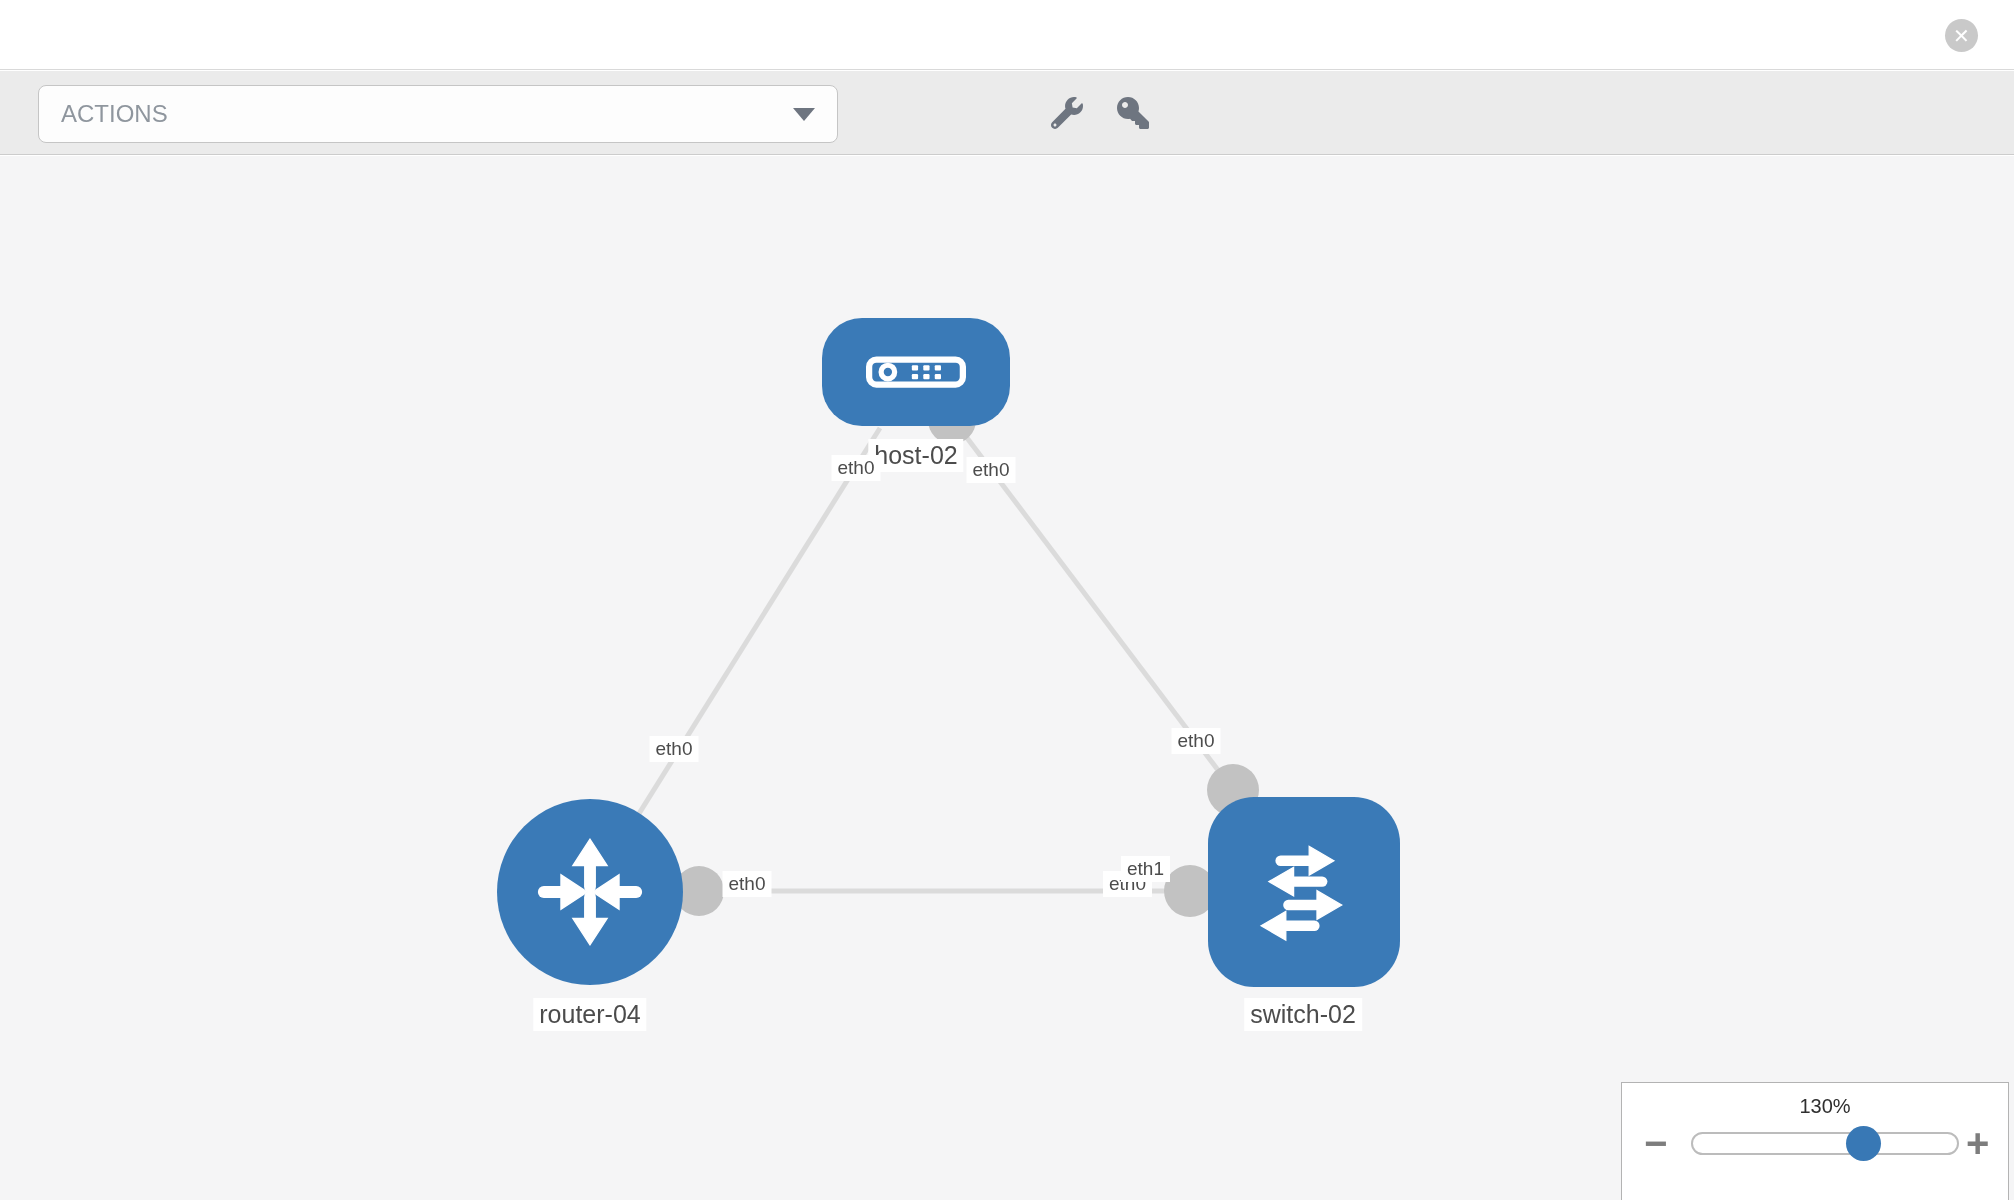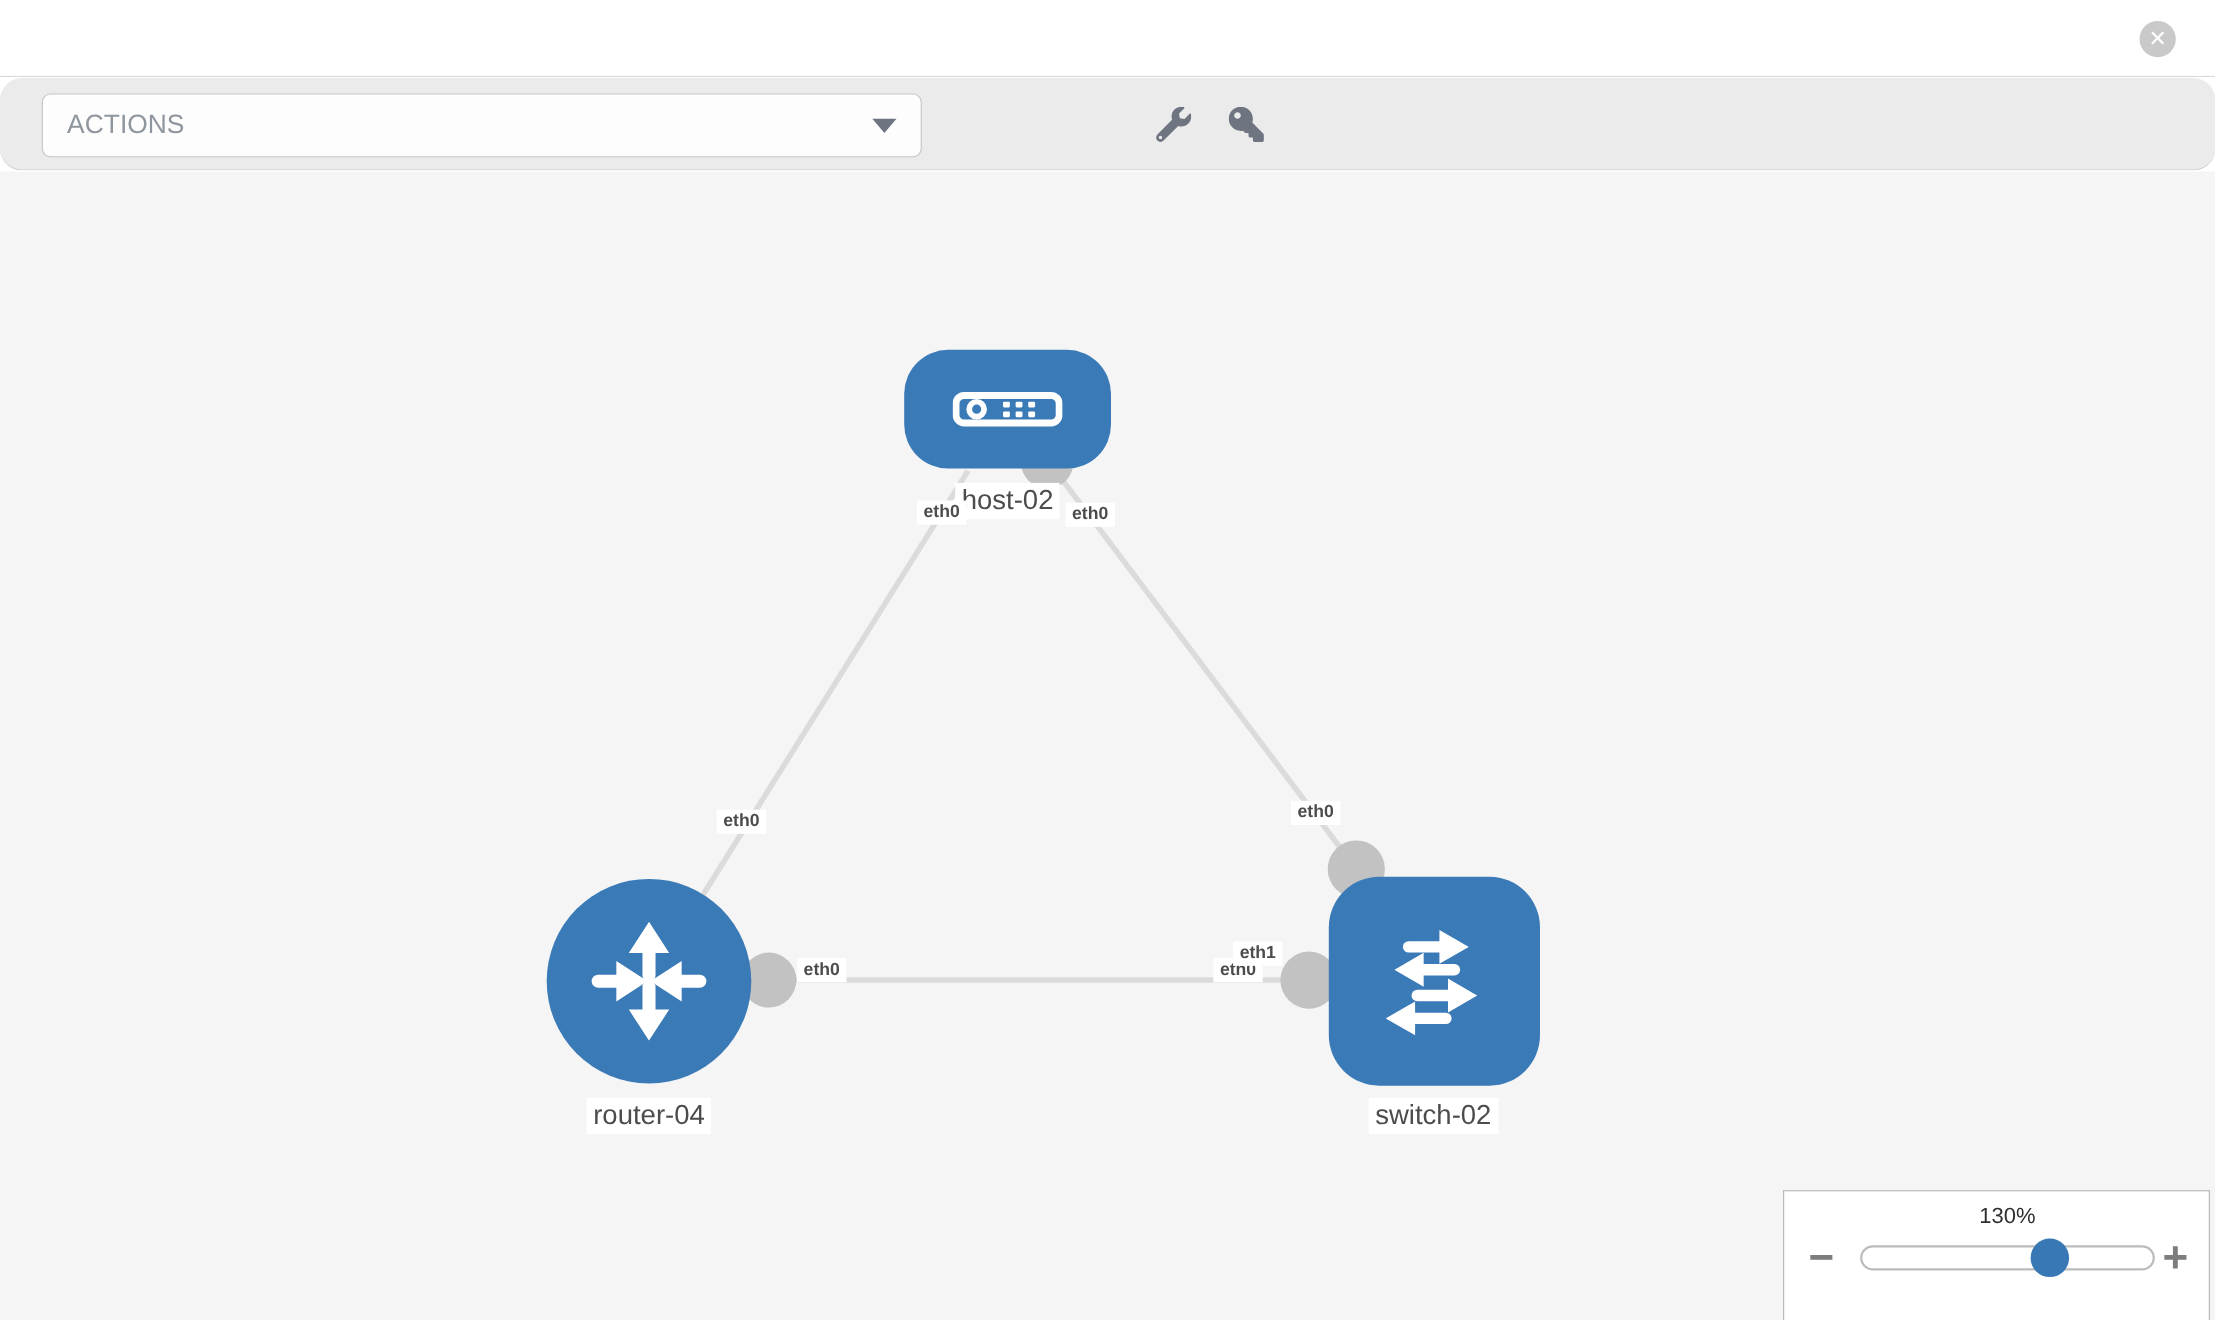--- a/index.html
+++ b/index.html
@@ -5,21 +5,21 @@
   * { margin:0; padding:0; box-sizing:border-box; }
   html,body { width:2014px; height:1200px; overflow:hidden; }
   body { font-family:"Liberation Sans","DejaVu Sans",sans-serif; background:#ffffff; position:relative; }
 
   
   .header { position:absolute; top:0; left:0; width:2014px; height:70px; background:#ffffff; border-bottom:1px solid #d9d9d9; z-index:20; }
   .page-title { position:absolute; left:40px; top:50%; transform:translateY(-50%); font-size:27px; font-weight:700; color:#585858; letter-spacing:.2px; white-space:nowrap; }
   .close-btn { position:absolute; right:36px; top:19px; width:33px; height:33px; border-radius:50%; background:#c9c9c9; color:#ffffff; font-size:20px; font-weight:700; display:flex; align-items:center; justify-content:center; cursor:pointer; line-height:1; }
 
   
-  .toolbar { position:absolute; top:71px; left:0; width:2014px; height:84px; background:#ebebeb; border-bottom:1px solid #cccccc; z-index:19;border-radius:20px; }
+  .toolbar { position:absolute; top:71px; left:0; width:2014px; height:84px; background:#ebebeb; border-bottom:1px solid #cccccc; z-index:19; }
   .dropdown { position:absolute; top:14px; height:58px; background:#fdfdfd; border:1px solid #c5c5c5; border-radius:8px; display:flex; align-items:center; padding:0 22px; font-size:24px; color:#8f969e; cursor:pointer; }
   .dd-actions { left:38px; width:800px; }
   .dd-search { left:1184px; width:794px; color:#99a1a9; }
   .caret { position:absolute; right:22px; top:50%; margin-top:-6px; width:0; height:0; border-left:11px solid transparent; border-right:11px solid transparent; border-top:13px solid #6e7580; }
   .icon-btn { position:absolute; top:50%; transform:translateY(-50%); width:44px; height:44px; display:flex; align-items:center; justify-content:center; cursor:pointer; }
   .btn-wrench { left:1045px; }
   .btn-key { left:1111px; }
   .icon-btn svg { width:32px; height:32px; fill:#6e7580; }
 
   
@@ -27,21 +27,21 @@
   .links-layer { position:absolute; top:0; left:0; z-index:1; }
 
   .node { position:absolute; background:#3a7ab7; display:flex; align-items:center; justify-content:center; z-index:4; cursor:pointer; }
   .node-host   { left:822px; top:162px; width:188px; height:108px; border-radius:40px; }
   .node-router { left:497px; top:643px; width:186px; height:186px; border-radius:50%; }
   .node-switch { left:1208px; top:641px; width:192px; height:190px; border-radius:46px; }
 
   .chip { position:absolute; background:#ffffff; color:#4c4c4c; padding:1px 6px; white-space:nowrap; z-index:5; line-height:1.25; }
   .cx { transform:translateX(-50%); }
   .node-label { font-size:25px; }
-  .if-label { font-size:16px;font-weight:bold; }
+  .if-label { font-size:19px; }
 
   .lbl-host   { left:916px; top:283px; }
   .lbl-router { left:590px; top:842px; }
   .lbl-switch { left:1303px; top:842px; }
   .if-host-left   { left:856px;  top:299px; }
   .if-host-right  { left:991px;  top:301px; }
   .if-router-diag { left:674px;  top:580px; }
   .if-switch-top  { left:1196px; top:572px; }
   .if-router-right{ left:747px;  top:715px; }
   .if-switch-back { left:1103px; top:715px; z-index:5; }

